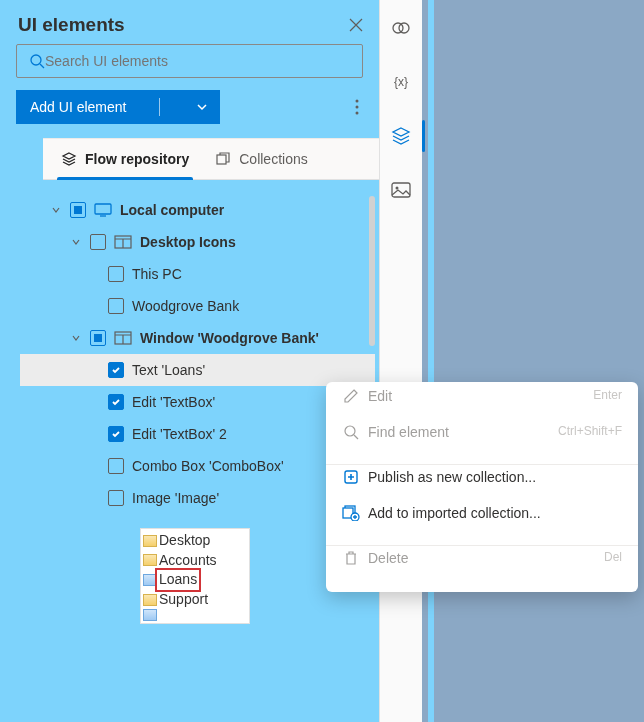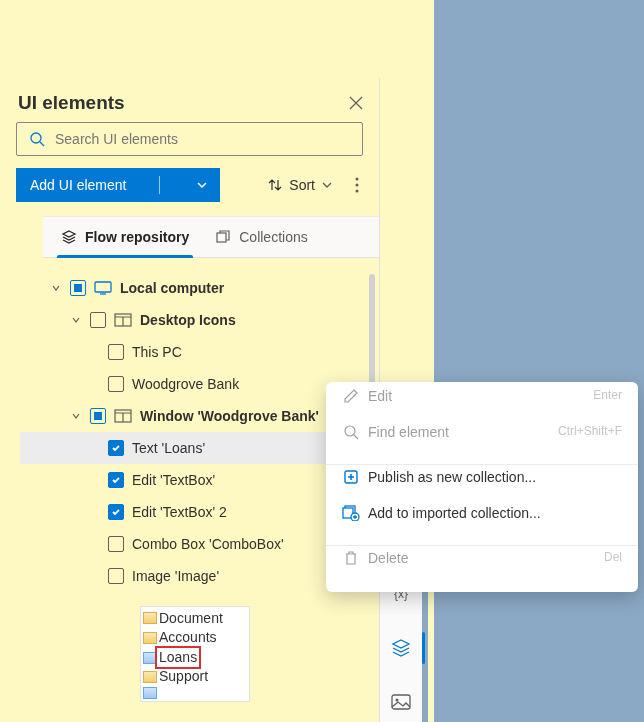--- a/index.html
+++ b/index.html
@@ -1,27 +1,27 @@
 <!DOCTYPE html>
 <html><head>
 <meta charset="utf-8">
 <style>
 * { margin: 0; padding: 0; box-sizing: border-box; }
 body { font-family: "Segoe UI", sans-serif; font-size: 14px; color: #323130; background: #8ba8c5; width: 644px; height: 722px; overflow: hidden; position: relative; }
-.app { display: flex; height: 100%; background: #fef9c3; align-items: flex-end; }
+.app { display: flex; height: 100%; background: #7dd3fc; }
 .main-panel { flex: 0 0 380px; display: flex; flex-direction: column; border-right: 1px solid #e1e1e1; }
 .side-rail { flex: 0 0 48px; background: #fafafa; display: flex; flex-direction: column; align-items: center; padding-top: 8px; gap: 14px; border-right: 6px solid #8ba8c5; }
 .side-rail .rail-item { width: 42px; height: 40px; display: flex; align-items: center; justify-content: center; color: #605e5c; cursor: pointer; position: relative; }
 .side-rail .rail-item.active { color: #0078d4; }
 .side-rail .rail-item.active::after { content: ""; position: absolute; right: -3px; top: 4px; bottom: 4px; width: 3px; background: #0078d4; border-radius: 2px; }
 .header { display: flex; align-items: center; justify-content: space-between; padding: 14px 16px 8px 18px; }
 .header h1 { font-size: 19px; font-weight: 600; }
 .close-btn { color: #605e5c; cursor: pointer; font-size: 14px; }
 .search-wrap { padding: 0 16px 12px 16px; }
-.search-box { display: flex; align-items: center; gap: 10px; border: 1px solid #8a8886; border-radius: 2px; padding: 8px 12px; }
+.search-box { display: flex; align-items: center; gap: 0; border: 1px solid #8a8886; border-radius: 2px; padding: 8px 12px; }
 .search-box input { border: none; outline: none; flex: 1; font-size: 14px; color: #605e5c; background: transparent; }
 .toolbar { display: flex; align-items: center; padding: 0 12px 14px 16px; gap: 8px; }
 .add-btn { background: #0078d4; color: #fff; border: none; border-radius: 0; padding: 8px 4px 8px 14px; display: flex; align-items: center; gap: 24px; cursor: pointer; font-size: 14px; }
 .add-btn .divider { width: 1px; height: 18px; background: rgba(255,255,255,0.6); margin: 0 4px 0 8px; }
 .add-btn .chev { padding: 0 8px; }
 .toolbar-spacer { flex: 1; }
 .sort-btn { display: flex; align-items: center; gap: 6px; color: #323130; cursor: pointer; padding: 6px; }
 .more-btn { padding: 6px 8px; cursor: pointer; color: #605e5c; }
 .tabs { display: flex; border-bottom: 1px solid #e1e1e1; padding: 0 14px; gap: 18px; background: #faf9f8; border-top: 1px solid #edebe9; margin-left: 43px; }
 .tab { display: flex; align-items: center; gap: 8px; padding: 12px 4px; color: #605e5c; cursor: pointer; position: relative; }
@@ -91,33 +91,20 @@
       <button class="add-btn">
         <span>Add UI element</span>
         <span class="divider"></span>
         <span class="chev">
           <svg width="12" height="12" viewBox="0 0 12 12">
               <path d="M2 4 L6 8 L10 4" stroke="#fff" stroke-width="1.5" fill="none"></path>
             </svg>
         </span>
       </button>
       <div class="toolbar-spacer"></div>
-      <div class="sort-btn">
-        <span>
-          <svg width="16" height="16" viewBox="0 0 16 16">
-              <path d="M5 3 L5 13 M2 6 L5 3 L8 6 M11 13 L11 3 M8 10 L11 13 L14 10" stroke="#323130" stroke-width="1.2" fill="none"></path>
-            </svg>
-        </span>
-        <span>Sort</span>
-        <span>
-          <svg width="12" height="12" viewBox="0 0 12 12">
-              <path d="M2 4 L6 8 L10 4" stroke="#605e5c" stroke-width="1.3" fill="none"></path>
-            </svg>
-        </span>
-      </div>
       <div class="more-btn">
         <svg width="4" height="16" viewBox="0 0 4 16">
             <circle cx="2" cy="2" r="1.5" fill="#605e5c"></circle>
             <circle cx="2" cy="8" r="1.5" fill="#605e5c"></circle>
             <circle cx="2" cy="14" r="1.5" fill="#605e5c"></circle>
           </svg>
       </div>
     </div>
 
     <div class="tabs">
@@ -245,21 +232,21 @@
       <div class="tree-row">
         <span class="indent" style="width:80px"></span>
         <span class="cb"></span>
         <span class="node-label">Image 'Image'</span>
       </div>
 
       <div class="preview">
         <div class="preview-box">
           <div class="row">
               <span class="ticon"></span>
-              <span>Document</span>
+              <span>Desktop</span>
             </div>
           <div class="row">
               <span class="ticon"></span>
               <span>Accounts</span>
             </div>
           <div class="row">
               <span class="ticon blue"></span>
               <span class="hl">Loans</span>
             </div>
           <div class="row">

